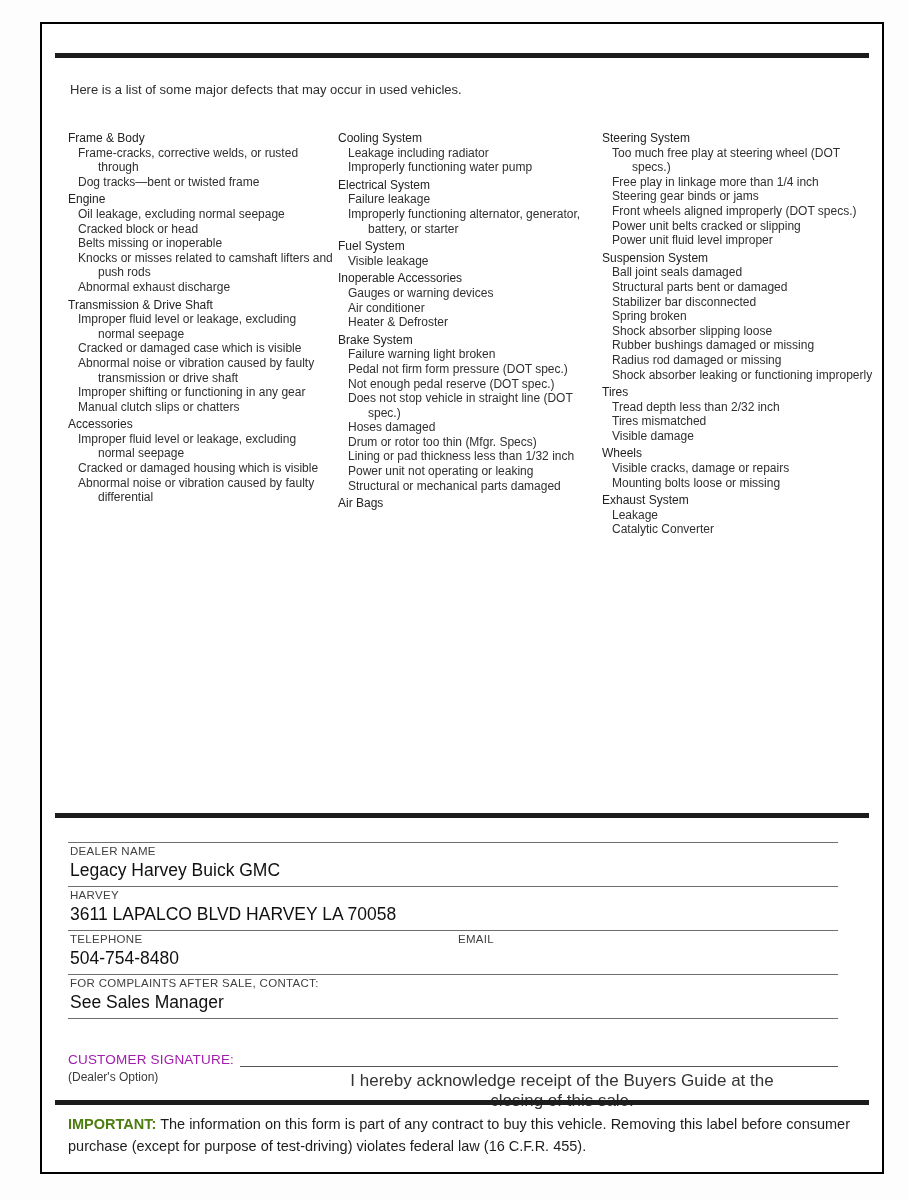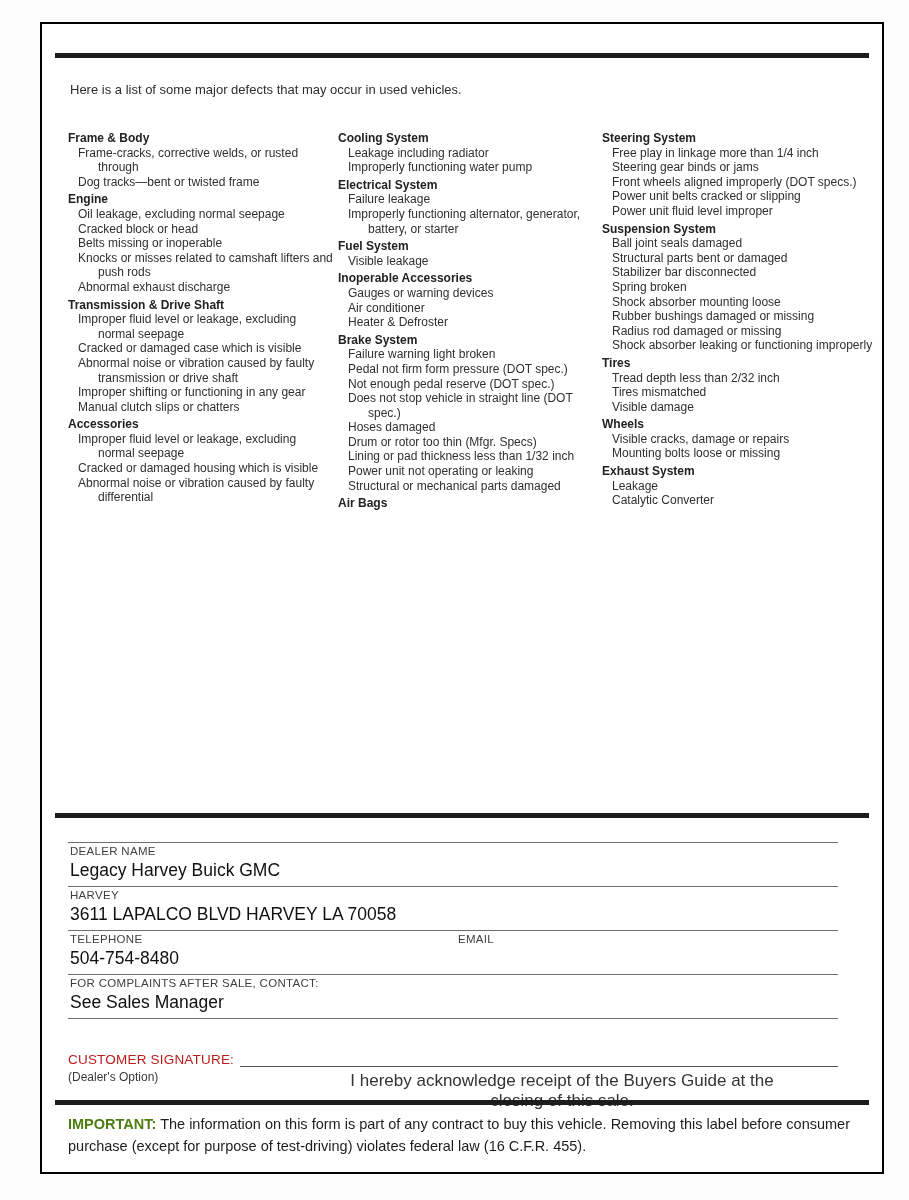--- a/index.html
+++ b/index.html
@@ -43,21 +43,21 @@
     position: absolute;
     top: 104px;
     font-size: 12px;
     line-height: 14.6px;
     color: #2f2f2f;
   }
   .col-1 { left: 26px;  width: 268px; }
   .col-2 { left: 296px; width: 262px; }
   .col-3 { left: 560px; width: 278px; }
   .sec-title {
-    font-weight: bold;
+    font-weight: normal;
     color: #222;
     margin-top: 3px;
   }
   .item {
     padding-left: 30px;
     text-indent: -20px;
   }
 
   .fields {
     position: absolute;
@@ -96,21 +96,21 @@
   .signature-row {
     position: absolute;
     left: 26px;
     top: 1028px;
     width: 770px;
     display: flex;
     align-items: flex-end;
   }
   .signature-label {
     font-size: 13.5px;
-    color: #b91c1c;
+    color: #a21caf;
     letter-spacing: 0.2px;
     white-space: nowrap;
   }
   .signature-line {
     flex: 1;
     border-bottom: 1.5px solid #555;
     height: 14px;
     margin-left: 6px;
   }
   .dealers-option {
@@ -191,31 +191,32 @@
       <div class="item">Does not stop vehicle in straight line (DOT spec.)</div>
       <div class="item">Hoses damaged</div>
       <div class="item">Drum or rotor too thin (Mfgr. Specs)</div>
       <div class="item">Lining or pad thickness less than 1/32 inch</div>
       <div class="item">Power unit not operating or leaking</div>
       <div class="item">Structural or mechanical parts damaged</div>
       <div class="sec-title">Air Bags</div>
     </div>
   <div class="col col-3">
       <div class="sec-title">Steering System</div>
+      <div class="item">Too much free play at steering wheel (DOT specs.)</div>
       <div class="item">Free play in linkage more than 1/4 inch</div>
       <div class="item">Steering gear binds or jams</div>
       <div class="item">Front wheels aligned improperly (DOT specs.)</div>
       <div class="item">Power unit belts cracked or slipping</div>
       <div class="item">Power unit fluid level improper</div>
       <div class="sec-title">Suspension System</div>
       <div class="item">Ball joint seals damaged</div>
       <div class="item">Structural parts bent or damaged</div>
       <div class="item">Stabilizer bar disconnected</div>
       <div class="item">Spring broken</div>
-      <div class="item">Shock absorber mounting loose</div>
+      <div class="item">Shock absorber slipping loose</div>
       <div class="item">Rubber bushings damaged or missing</div>
       <div class="item">Radius rod damaged or missing</div>
       <div class="item">Shock absorber leaking or functioning improperly</div>
       <div class="sec-title">Tires</div>
       <div class="item">Tread depth less than 2/32 inch</div>
       <div class="item">Tires mismatched</div>
       <div class="item">Visible damage</div>
       <div class="sec-title">Wheels</div>
       <div class="item">Visible cracks, damage or repairs</div>
       <div class="item">Mounting bolts loose or missing</div>

